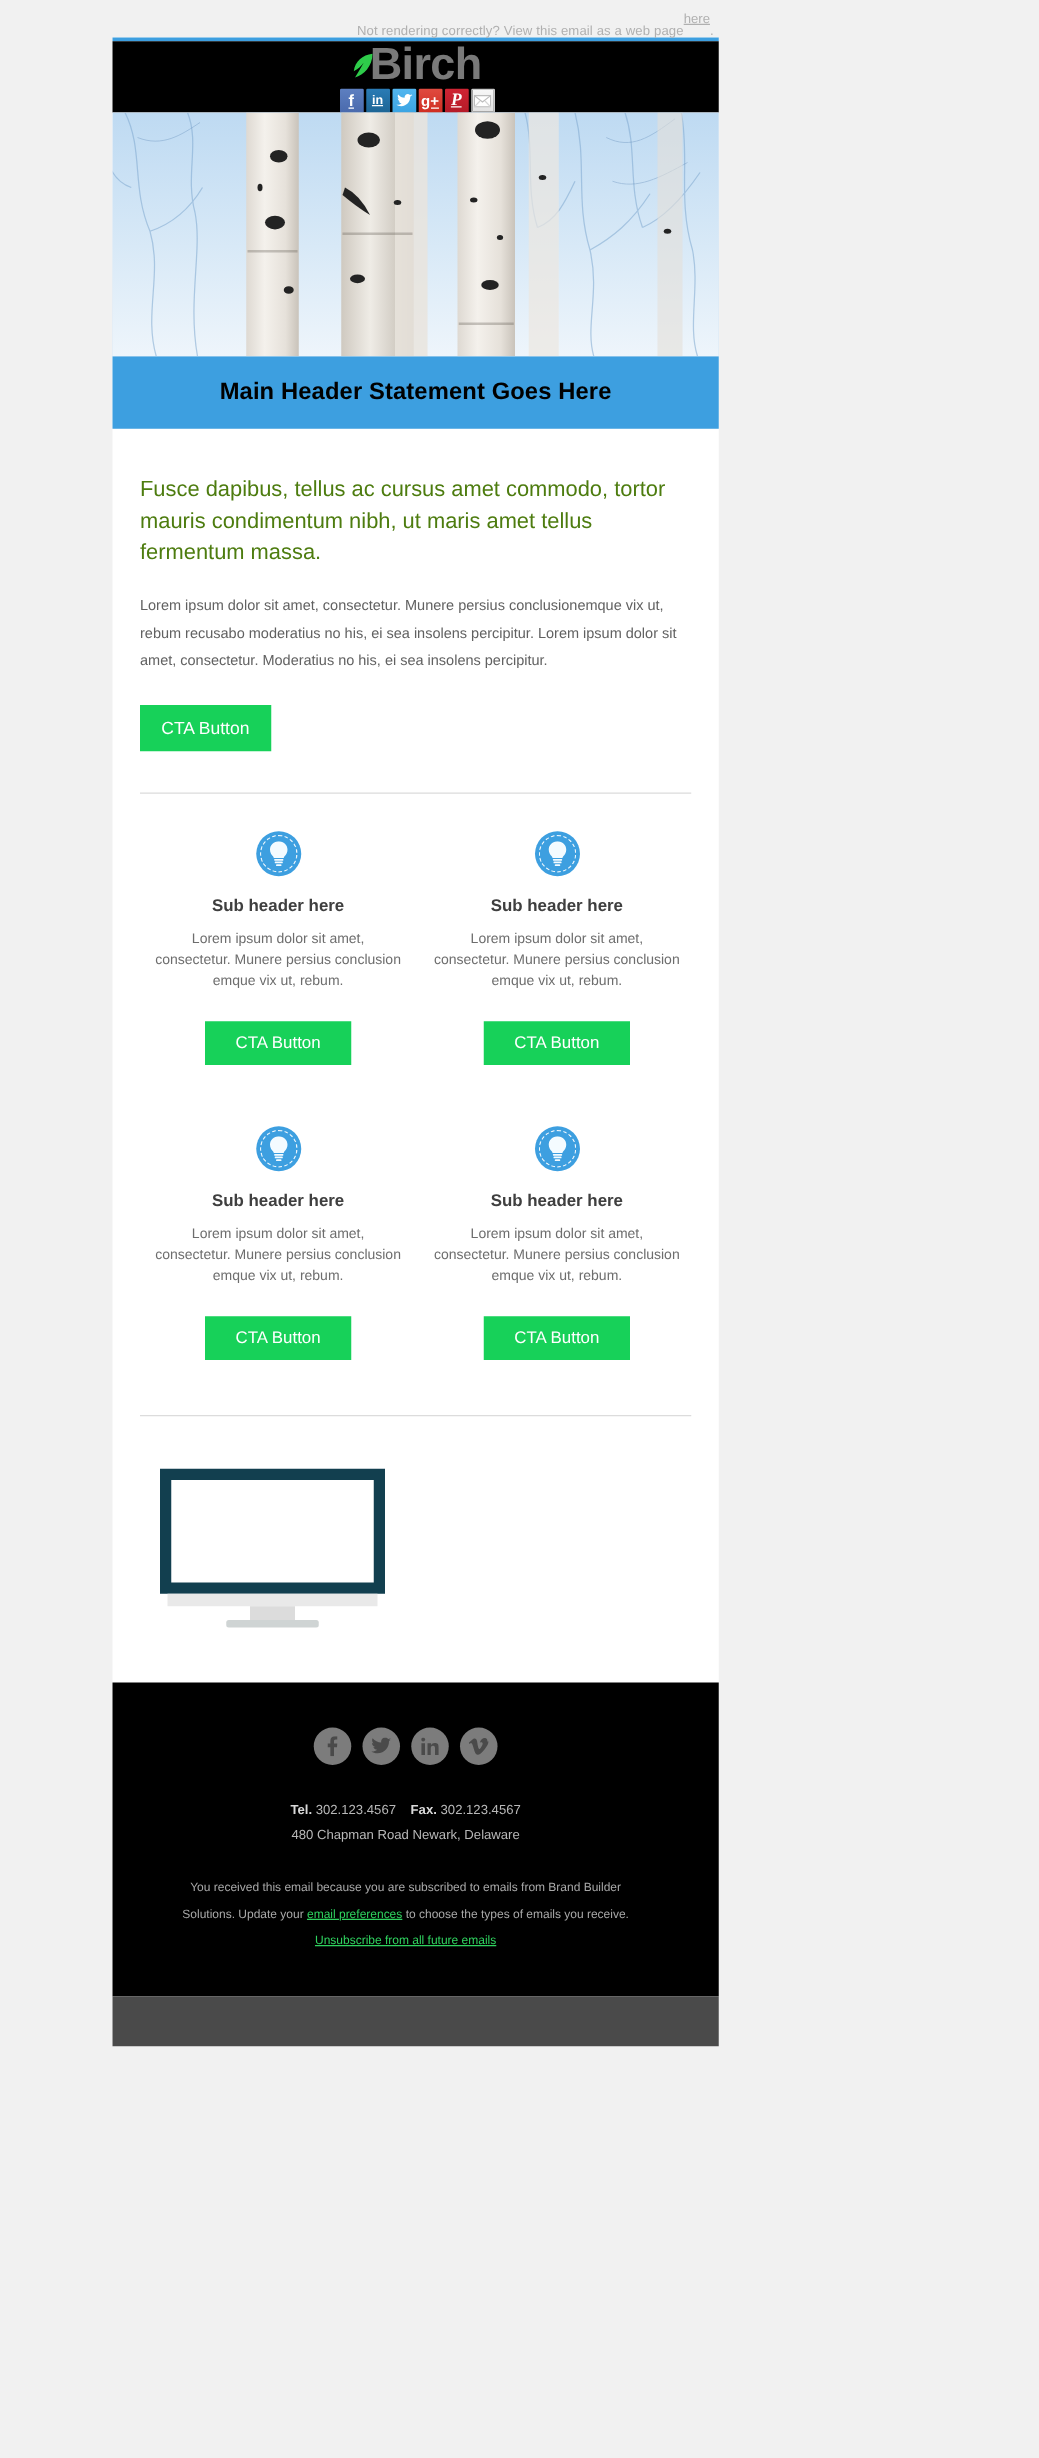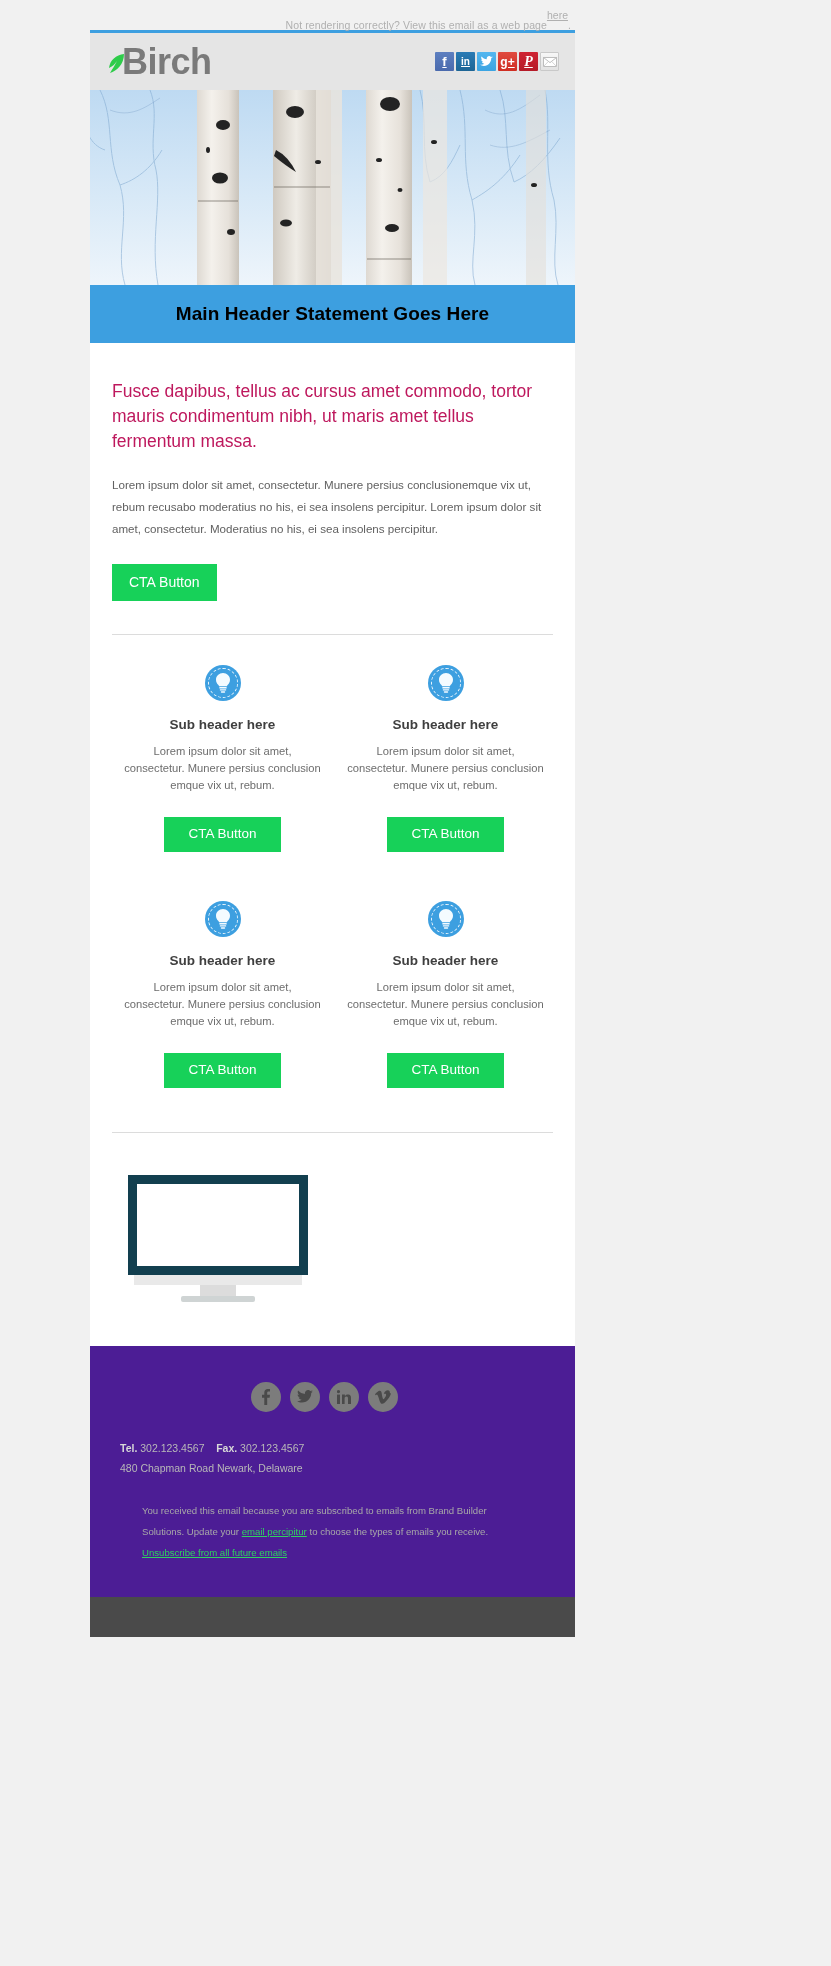--- a/index.html
+++ b/index.html
@@ -36,25 +36,26 @@
   .email-wrap {
     width: 485px;
     margin: 0 auto 0 90px;
     background: #ffffff;
   }
 
   
   .topline { height: 3px; background: #3d9fe0; width: 485px; }
   .logobar {
     height: 57px;
-    background: #e5e5e5;
+    background: #000000;
     display: flex;
     align-items: center;
     justify-content: space-between;
     padding: 0 16px 0 18px;
+    flex-direction: column;
   }
   .logo { display: flex; align-items: flex-end; }
   .leaf {
     width: 17px; height: 21px; position: relative; margin-right: -3px; margin-bottom: 6px;
   }
   .leaf svg { display:block; }
   .logo-text {
     font-size: 36px;
     font-weight: bold;
     color: #7a7a7a;
@@ -87,21 +88,21 @@
     display: flex; align-items: center; justify-content: center;
     color: #000000;
     font-size: 19px;
     font-weight: bold;
     letter-spacing: .1px;
   }
 
   
   .intro { padding: 36px 22px 0 22px; }
   .intro-head {
-    color: #be185d;
+    color: #4d7c0f;
     font-size: 17.5px;
     line-height: 25px;
     font-weight: normal;
   }
   .intro-body {
     margin-top: 20px;
     color: #616161;
     font-size: 11.6px;
     line-height: 22px;
   }
@@ -207,24 +208,24 @@
     width: 36px; height: 11px; background: #dcdcdc; margin: 0 auto;
   }
   .mon-foot {
     width: 74px; height: 6px; background: #cfd4d4; margin: 0 auto;
     border-radius: 2px;
   }
   .spacer-bottom { height: 44px; }
 
   
   .footer {
-    background: #4c1d95;
+    background: #000000;
     width: 485px;
     padding: 36px 46px 34px 30px;
-    text-align: left;
+    text-align: center;
   }
   .fsocial { display: flex; justify-content: center; gap: 9px; }
   .fcircle {
     width: 30px; height: 30px; border-radius: 50%;
     background: #7c7c7c;
     display: flex; align-items: center; justify-content: center;
     color: #4a4a4a;
   }
   .fcircle svg { display:block; }
   .contact {
@@ -483,17 +484,17 @@
       <div>
         <b>Tel.</b>
         <span>302.123.4567</span>
         &nbsp;&nbsp;
         <b>Fax.</b>
         <span>302.123.4567</span>
       </div>
       <div>480 Chapman Road Newark, Delaware</div>
     </div>
     <div class="legal">
-      <span>You received this email because you are subscribed to emails from Brand Builder Solutions. Update your </span><a href="#">email percipitur</a><span> to choose the types of emails you receive. </span><a href="#">Unsubscribe from all future emails</a>
+      <span>You received this email because you are subscribed to emails from Brand Builder Solutions. Update your </span><a href="#">email preferences</a><span> to choose the types of emails you receive. </span><a href="#">Unsubscribe from all future emails</a>
     </div>
   </div>
   <div class="tail"></div>
 </div>
 
 </body></html>

